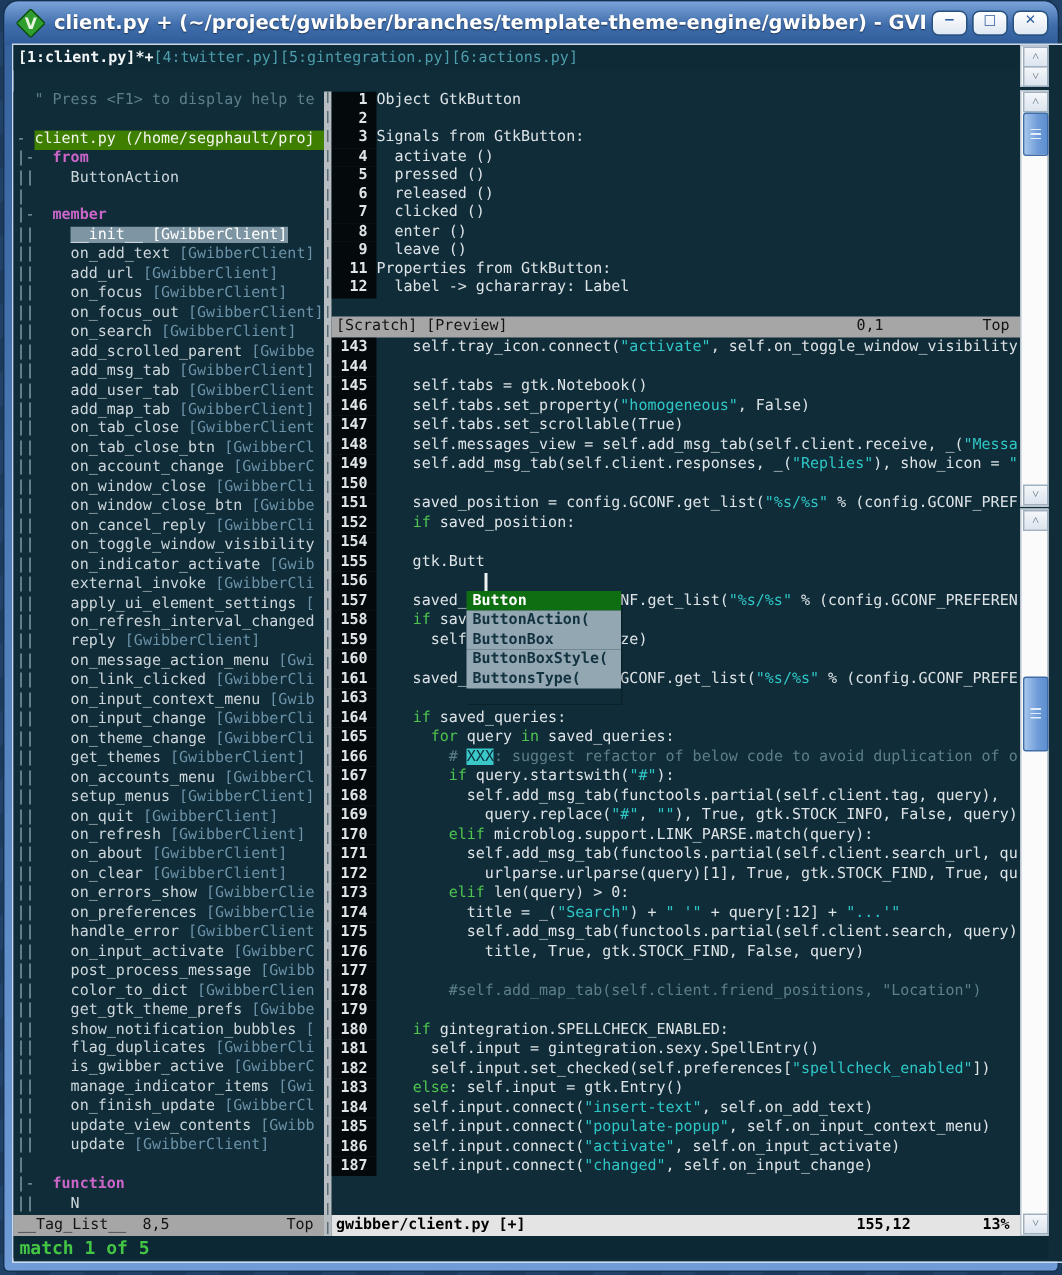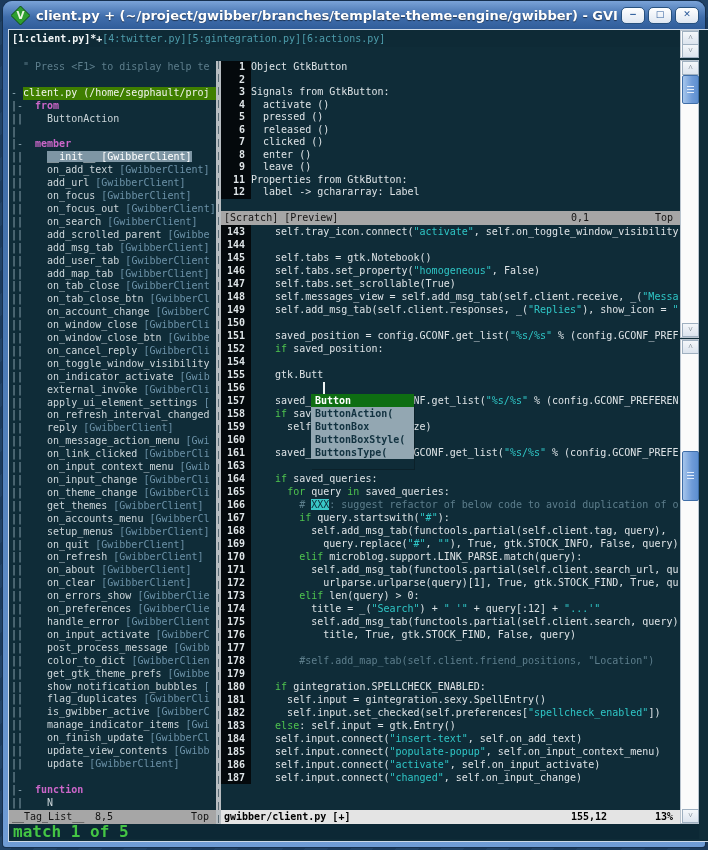--- a/index.html
+++ b/index.html
@@ -102,21 +102,21 @@
     position:absolute;left:302px;top:364px;width:103px;height:75px;
     font-size:10px;z-index:5;box-shadow:1px 1px 0 rgba(0,0,0,.25);
   }
   .pitem{height:13px;line-height:13px;background:#93a7b2;color:#123240;font-weight:bold;white-space:pre;padding-left:4px;overflow:hidden;}
   .pitem.psel{background:#0e6e12;color:#ffffff;}
   
   .cursor{position:absolute;left:314px;top:352px;width:2px;height:12px;background:#eef4f4;z-index:4;}
   
   .cmdline{
     position:absolute;left:0;top:794px;width:690px;height:15px;line-height:16px;
-    background:#0c2835;color:#44c544;font-weight:bold;font-size:16px;padding-left:4px;box-sizing:border-box;
+    background:#0c2835;color:#44c544;font-weight:bold;font-size:12px;padding-left:4px;box-sizing:border-box;
   }
   
   .scrollcol{position:absolute;left:671px;top:0;width:19px;height:794px;background:#0f2c38;}
   .strack{position:absolute;left:0;width:19px;background:#fbfbfb;border:1px solid #b9c4cf;box-sizing:border-box;}
   .track-mbe{top:0;height:28px;}
   .track-p1{top:30px;height:278px;}
   .track-p2{top:309px;height:485px;}
   .sbtn{
     position:absolute;left:1px;width:17px;height:14px;background:linear-gradient(#f4f7fa,#dce4ee);
     border:1px solid #9fb0c0;box-sizing:border-box;color:#51606c;font-size:8px;line-height:12px;text-align:center;

